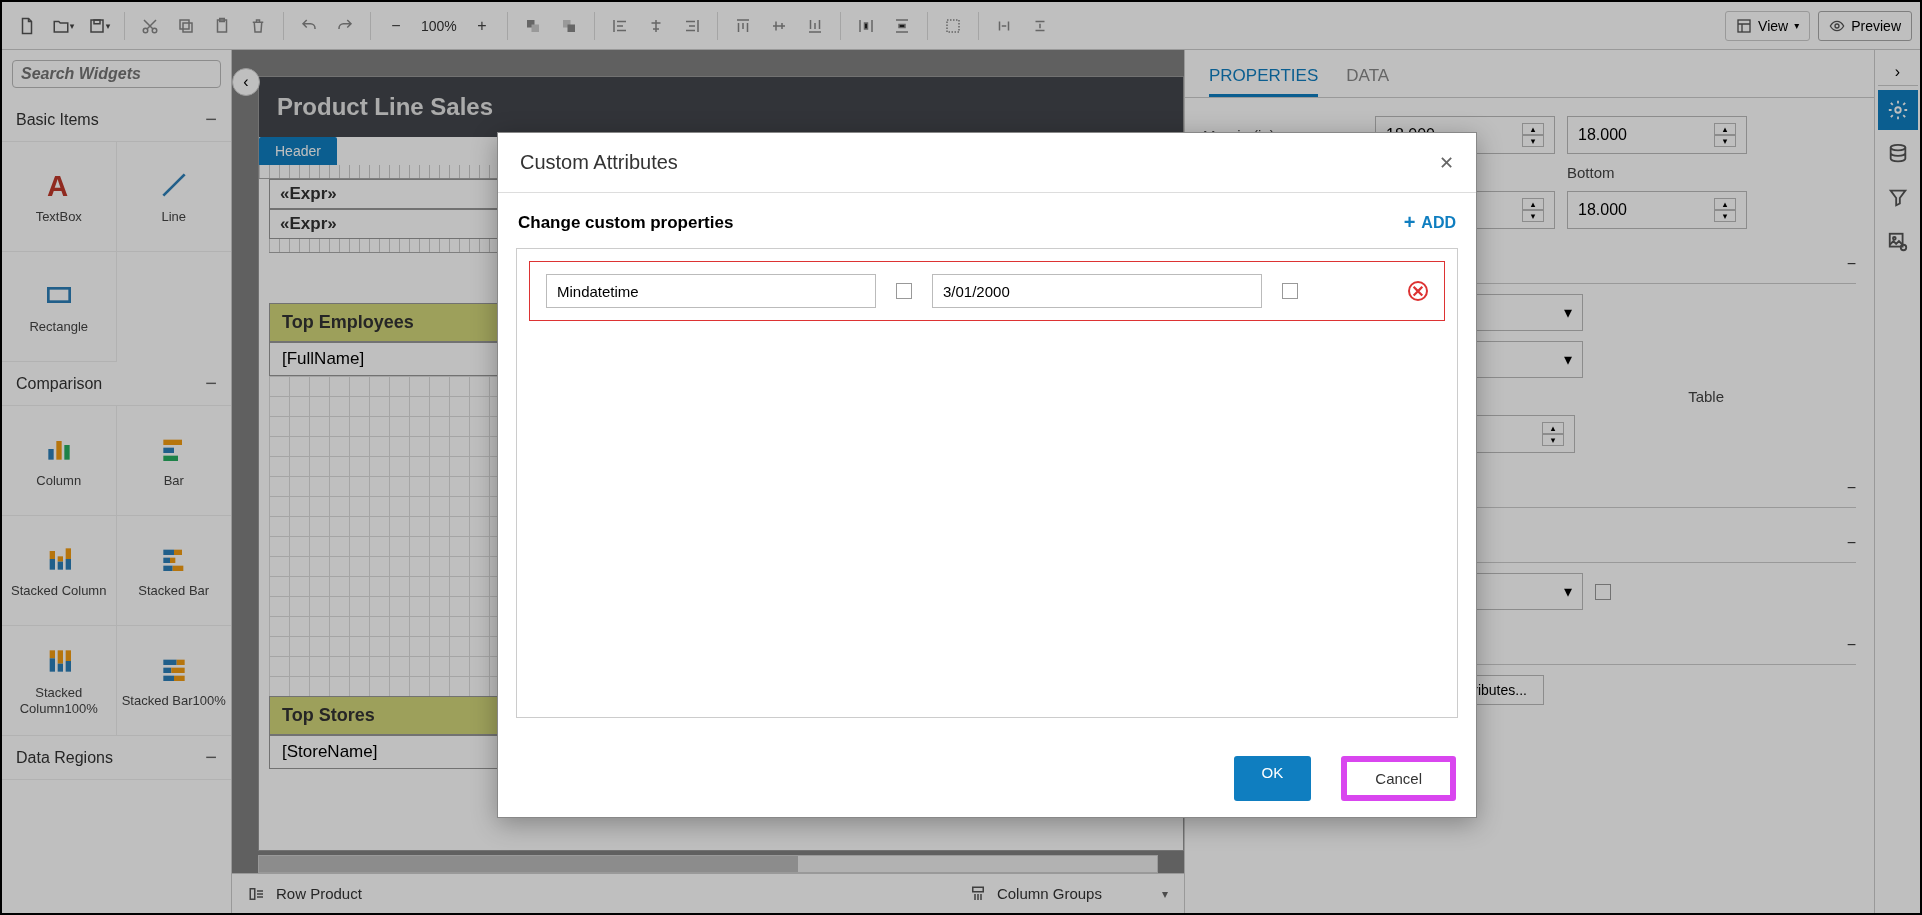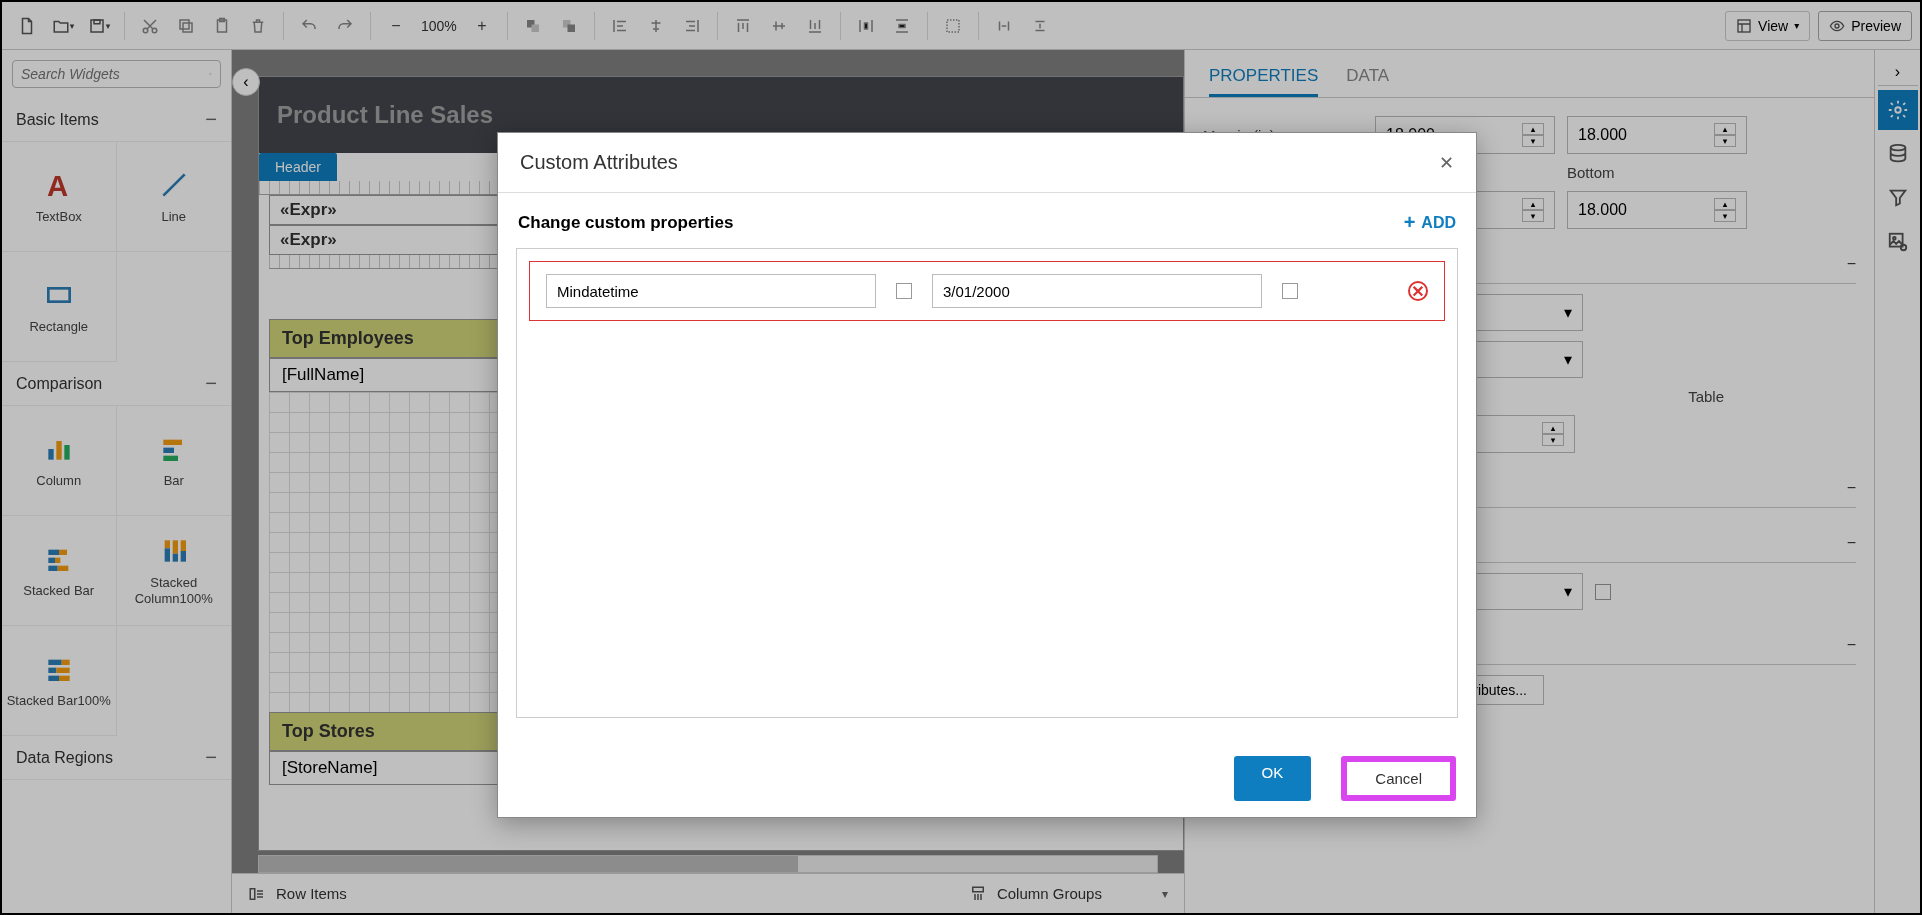--- a/index.html
+++ b/index.html
@@ -13,33 +13,33 @@
   .tool-btn svg { width: 18px; height: 18px; }
   .zoom-txt { font-size: 14px; color: #333; padding: 0 6px; }
   .toolbar-right { margin-left: auto; display: flex; align-items: center; gap: 8px; }
   .view-btn, .preview-btn { display: flex; align-items: center; gap: 6px; padding: 6px 10px; border: 1px solid #ccc; border-radius: 3px; font-size: 14px; cursor: pointer; }
   .preview-btn { border: 1px solid #aaa; }
   
   .main { flex: 1; display: flex; min-height: 0; }
   .sidebar-left { width: 230px; background: #fff; border-right: 1px solid #ccc; display: flex; flex-direction: column; }
   .search-row { padding: 10px; }
   .search-box { display: flex; align-items: center; border: 1px solid #bbb; border-radius: 4px; padding: 4px 8px; gap: 6px; }
-  .search-box input { border: none; outline: none; flex: 1; font-size: 14px; font-style: italic; color: #0c4a6e; background: transparent; }
+  .search-box input { border: none; outline: none; flex: 1; font-size: 16px; font-style: italic; color: #0c4a6e; background: transparent; font-weight: bold; }
   .cat-header { display: flex; align-items: center; justify-content: space-between; padding: 10px 14px; font-size: 16px; color: #333; border-bottom: 1px solid #eee; }
   .cat-header .minus { font-size: 20px; color: #666; }
   .widget-grid { display: grid; grid-template-columns: 1fr 1fr; }
   .widget-item { border-right: 1px solid #eee; border-bottom: 1px solid #eee; display: flex; flex-direction: column; align-items: center; justify-content: center; padding: 12px 4px; gap: 8px; cursor: pointer; min-height: 110px; }
   .widget-item:nth-child(2n) { border-right: none; }
   .widget-item .label { font-size: 13px; color: #444; text-align: center; line-height: 1.2; }
   .widget-item svg { width: 32px; height: 32px; }
   
   .canvas-wrap { flex: 1; display: flex; flex-direction: column; background: #808080; position: relative; }
   .canvas-collapse { position: absolute; top: 18px; left: 0; width: 28px; height: 28px; background: #fff; border: 1px solid #ccc; border-radius: 50%; display: flex; align-items: center; justify-content: center; z-index: 2; }
   .canvas-inner { margin: 26px 0 0 26px; background: #fff; flex: 1; border: 1px solid #999; display: flex; flex-direction: column; }
-  .report-title { background: #43464c; color: #a3a3a3; font-size: 24px; font-weight: 600; padding: 24px 18px; }
+  .report-title { background: #43464c; color: #e5e5e5; font-size: 24px; font-weight: 600; padding: 16px 18px; }
   .tab-strip { display: flex; }
   .tab { background: #0f7ec0; color: #fff; padding: 6px 16px; font-size: 14px; border-radius: 2px 2px 0 0; }
   .ruler-h { height: 14px; background: repeating-linear-gradient(to right, #ccc 0 1px, transparent 1px 10px); border-bottom: 1px solid #aaa; }
   .expr-row { border: 1px solid #999; padding: 4px 10px; font-size: 17px; font-weight: 700; color: #333; background:#fff; }
   .section-title { background: #d2d67a; border:1px solid #999; padding: 8px 12px; font-weight: 700; font-size: 18px; color:#333; margin-top: 50px; }
   .data-row { border: 1px solid #999; padding: 6px 12px; font-size: 17px; background:#fff; }
   .canvas-grid { flex:1; background-image: repeating-linear-gradient(to right,#ddd 0 1px,transparent 1px 20px),repeating-linear-gradient(to bottom,#ddd 0 1px,transparent 1px 20px); }
   .canvas-bottom { height: 40px; background:#fff; border-top:1px solid #ccc; display:flex; align-items:center; padding:0 16px; gap: 40px; font-size:15px; color:#333; }
   .canvas-bottom .grp { display:flex; align-items:center; gap:10px; }
   .canvas-scroll-h { height:18px; background:#eee; border:1px solid #ccc; margin:4px 26px 0 26px; position:relative; }
@@ -293,20 +293,31 @@
         <div class="widget-item">
           <svg viewBox="0 0 24 24">
               <rect x="4" y="5" width="14" height="4" fill="#f39c12"></rect>
               <rect x="4" y="11" width="8" height="4" fill="#2c7fb8"></rect>
               <rect x="4" y="17" width="11" height="4" fill="#27ae60"></rect>
             </svg>
           <span class="label">Bar</span>
         </div>
         <div class="widget-item">
           <svg viewBox="0 0 24 24">
+              <rect x="5" y="6" width="4" height="6" fill="#f39c12"></rect>
+              <rect x="5" y="12" width="4" height="8" fill="#2c7fb8"></rect>
+              <rect x="11" y="10" width="4" height="4" fill="#f39c12"></rect>
+              <rect x="11" y="14" width="4" height="6" fill="#2c7fb8"></rect>
+              <rect x="17" y="4" width="4" height="8" fill="#f39c12"></rect>
+              <rect x="17" y="12" width="4" height="8" fill="#2c7fb8"></rect>
+            </svg>
+          <span class="label">Stacked Column</span>
+        </div>
+        <div class="widget-item">
+          <svg viewBox="0 0 24 24">
               <rect x="4" y="5" width="8" height="4" fill="#2c7fb8"></rect>
               <rect x="12" y="5" width="6" height="4" fill="#f39c12"></rect>
               <rect x="4" y="11" width="5" height="4" fill="#2c7fb8"></rect>
               <rect x="9" y="11" width="4" height="4" fill="#f39c12"></rect>
               <rect x="4" y="17" width="7" height="4" fill="#2c7fb8"></rect>
               <rect x="11" y="17" width="8" height="4" fill="#f39c12"></rect>
             </svg>
           <span class="label">Stacked Bar</span>
         </div>
         <div class="widget-item">
@@ -362,21 +373,21 @@
       </div>
       <div class="canvas-scroll-h">
           <div class="thumb"></div>
         </div>
       <div class="canvas-bottom">
         <div class="grp">
           <svg width="18" height="18" viewBox="0 0 24 24" fill="none" stroke="#555" stroke-width="2">
               <rect x="3" y="5" width="6" height="14"></rect>
               <path d="M12 8h8M12 12h8M12 16h8"></path>
             </svg>
-          <span>Row Items</span>
+          <span>Row Product</span>
         </div>
         <div class="grp" style="margin-left:auto">
           <svg width="18" height="18" viewBox="0 0 24 24" fill="none" stroke="#555" stroke-width="2">
               <rect x="5" y="3" width="14" height="6"></rect>
               <path d="M8 12v8M12 12v8M16 12v8"></path>
             </svg>
           <span>Column Groups</span>
         </div>
         <span style="margin-left:20px; font-size:12px; color:#666">▾</span>
       </div>

